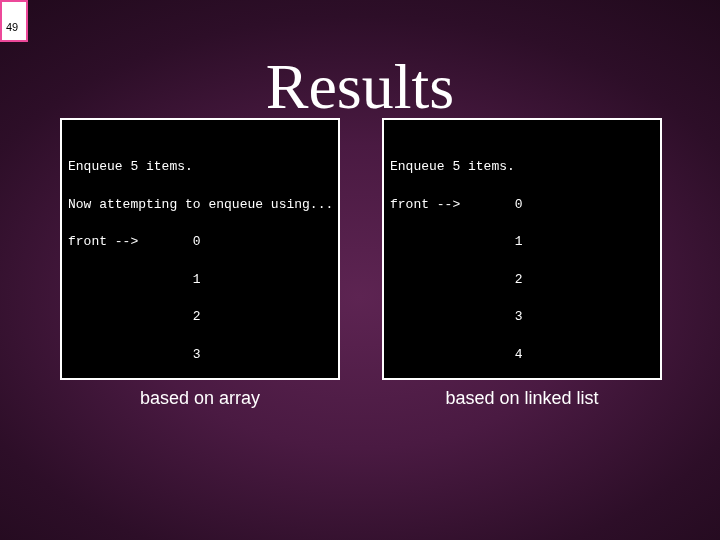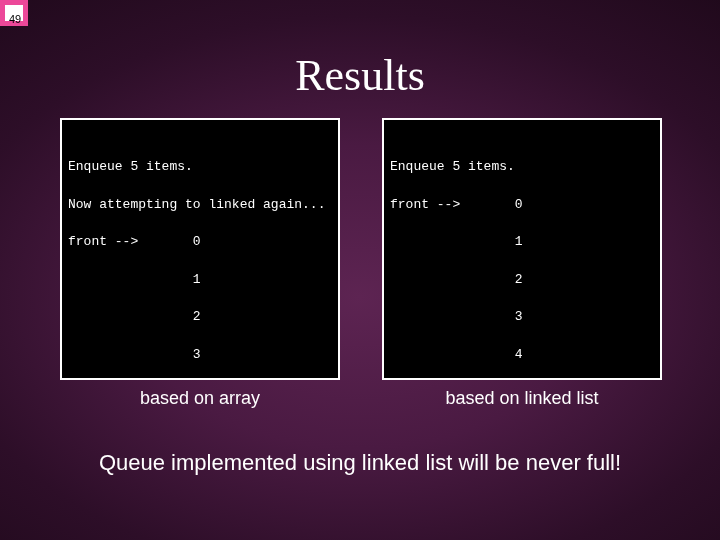--- a/index.html
+++ b/index.html
@@ -12,39 +12,39 @@
   }
   .page-number {
     position: absolute;
     top: 0;
     left: 0;
     width: 28px;
     height: 20px;
     background: #fff;
     color: #000;
     font-size: 11px;
-    padding: 8px 4px;
-    border: 5px solid #ec4899;
+    padding: 19px 4px;
+    border: 2px solid #ec4899;
   }
   .slide {
     position: absolute;
     top: 0;
     left: 0;
     width: 720px;
     height: 540px;
     background: radial-gradient(ellipse 90% 80% at 50% 55%, #5d2452 0%, #4a1a42 35%, #2d0e28 65%, #1a0716 100%);
   }
   .title {
     position: absolute;
     top: 50px;
     left: 0;
     width: 100%;
     text-align: center;
     font-family: "Times New Roman", Times, serif;
-    font-size: 44px;
+    font-size: 64px;
     color: #fff;
     font-weight: normal;
   }
   .terminal {
     position: absolute;
     background: #000;
     border: 2px solid #fff;
     color: #fff;
     font-family: "Courier New", Courier, monospace;
     font-size: 13px;
@@ -86,21 +86,21 @@
 </style>
 </head>
 <body>
 
 <div class="slide">
 
   <div class="title">Results</div>
 
   <div class="terminal term-left">
     <div>Enqueue 5 items.</div>
-    <div>Now attempting to linked again...</div>
+    <div>Now attempting to enqueue using...</div>
     <div>front --&gt;       0</div>
     <div>                1</div>
     <div>                2</div>
     <div>                3</div>
     
     
     
     
     
     
@@ -128,17 +128,16 @@
     
     
     
     
     
   </div>
 
   <div class="caption caption-left">based on array</div>
   <div class="caption caption-right">based on linked list</div>
 
-  <div class="conclusion">Queue implemented using linked list will be never full!</div>
 
 </div>
 
 <div class="page-number">49</div>
 
 </body></html>

